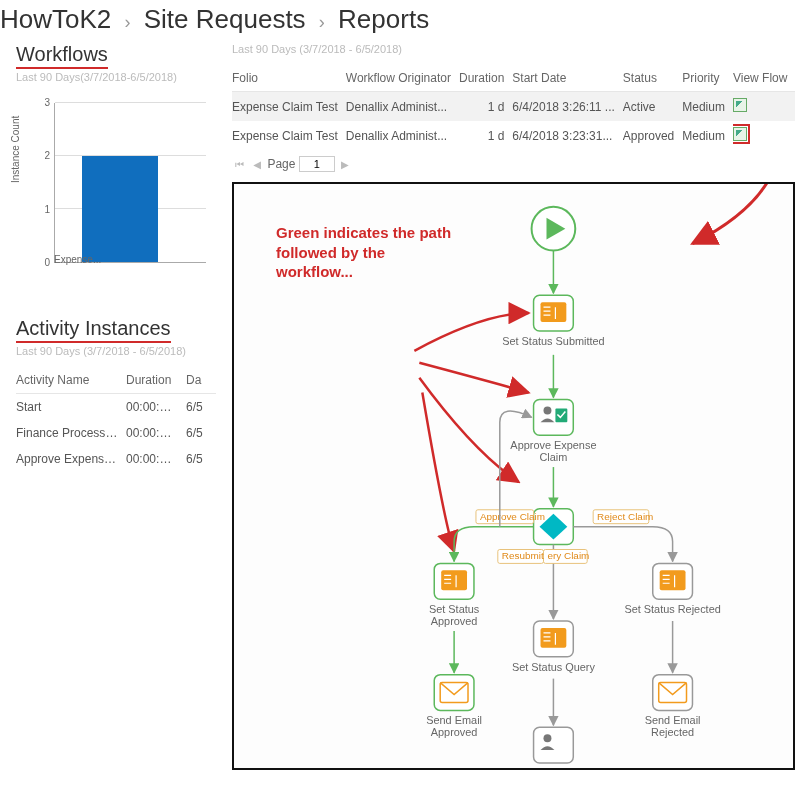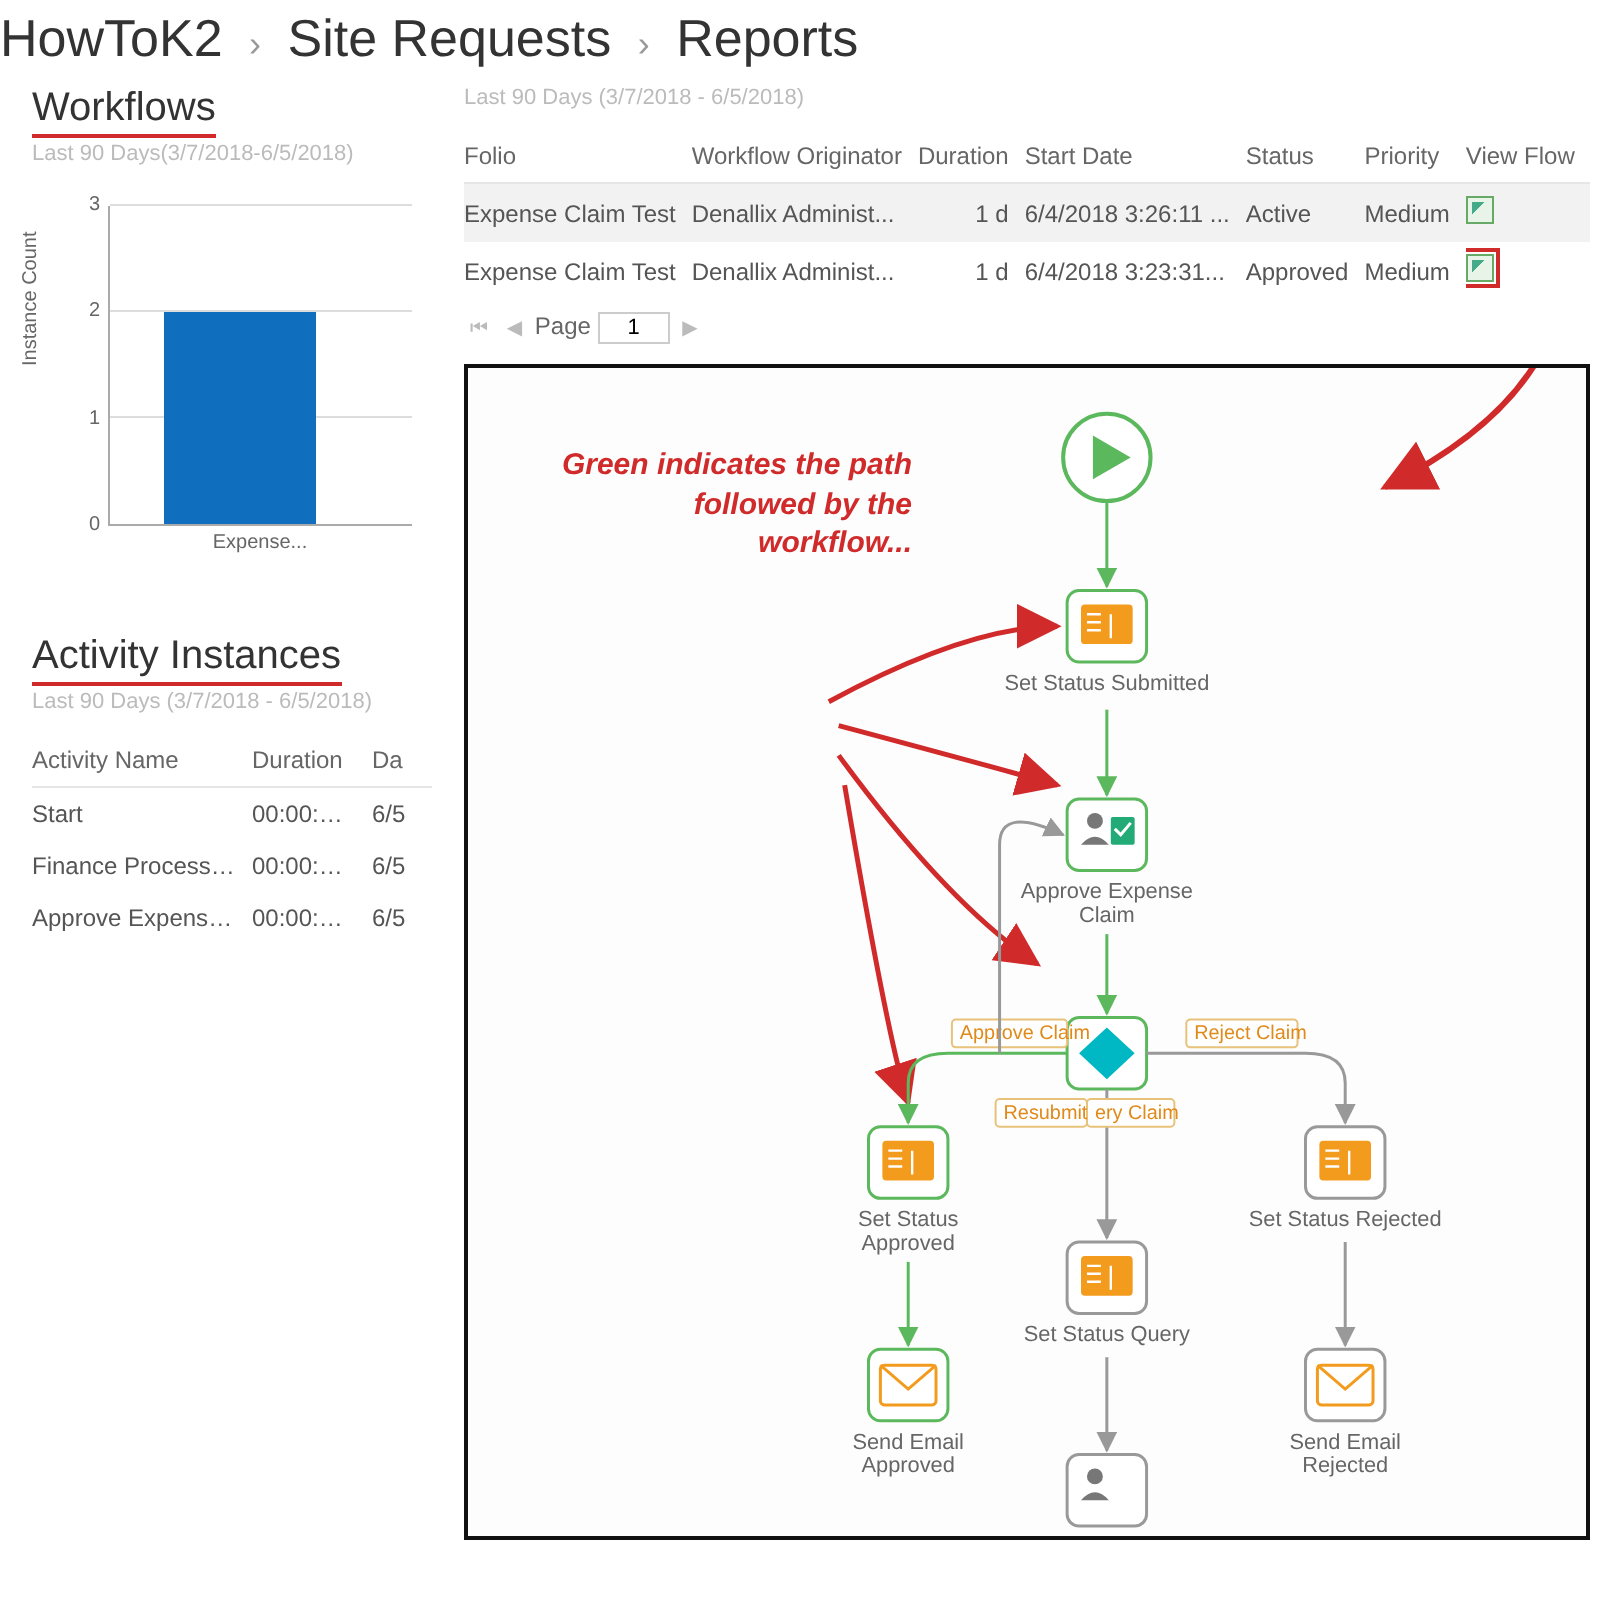--- a/index.html
+++ b/index.html
@@ -11,32 +11,32 @@
   .right-col { flex: 1; padding: 0 14px 0 6px; position: relative; }
   .section-title { font-size: 20px; color: #333; margin-bottom: 2px; display: inline-block; border-bottom: 2px solid #d02a2a; padding-bottom: 1px; }
   .subcaption { font-size: 11px; color: #bbb; margin-bottom: 10px; }
   .chart-area { position: relative; height: 200px; width: 200px; margin-top: 6px; margin-bottom: 24px; }
   .y-axis-label { position: absolute; left: -6px; top: 90px; transform: rotate(-90deg); transform-origin: left top; font-size: 10px; color: #666; }
   .y-ticks { position: absolute; left: 14px; top: 10px; bottom: 30px; width: 20px; }
   .y-tick { position: absolute; right: 0; font-size: 10px; color: #666; text-align: right; width: 100%; }
   .plot { position: absolute; left: 38px; right: 10px; top: 10px; bottom: 30px; border-left: 1px solid #aaa; border-bottom: 1px solid #aaa; }
   .gridline { position: absolute; left: 0; right: 0; border-top: 1px solid #ddd; }
   .bar { position: absolute; background: #106ebe; }
-  .x-label { position: absolute; bottom: 16px; left: 38px; right: 10px; text-align: center; font-size: 10px; color: #666; }
+  .x-label { position: absolute; bottom: 28px; left: 38px; right: 10px; font-size: 10px; color: #666; }
   table { border-collapse: collapse; width: 100%; font-size: 12px; }
   th { text-align: left; font-weight: 400; color: #666; padding: 6px 8px 6px 0; border-bottom: 1px solid #e6e6e6; white-space: nowrap; }
   td { padding: 6px 8px 6px 0; color: #555; white-space: nowrap; overflow: hidden; text-overflow: ellipsis; max-width: 120px; }
   tr.active-row { background: #f2f2f2; }
   .pager { font-size: 12px; color: #666; margin-top: 6px; }
   .pager .nav-btn { color: #bbb; padding: 0 3px; cursor: pointer; font-size: 10px; }
   .pager input { width: 36px; text-align: center; border: 1px solid #ccc; font-size: 11px; padding: 1px; }
   .viewflow-icon { display:inline-block; width:14px; height:14px; background:#e8f4e8; border:1px solid #6a6; position:relative; }
   .viewflow-icon::after { content:""; position:absolute; inset:2px; background:linear-gradient(135deg,#4a8 40%,transparent 40%); }
   .viewflow-highlight { outline: 2px solid #d02a2a; outline-offset: 1px; }
-  .diagram-annotation { position:absolute; top: 180px; left: 50px; color:#d02a2a; font-style:italic; font-weight:600; font-size:15px; text-align:right; width:180px; line-height:1.3; z-index:5; }
+  .diagram-annotation { position:absolute; top: 180px; left: 50px; color:#d02a2a; font-weight:600; font-size:15px; text-align:left; width:180px; line-height:1.3; z-index:5; }
   .diagram-box { border:2px solid #111; background:#fdfdfd; height: 588px; position: relative; margin-top: 10px; overflow:hidden; }
   .diagram-box svg { width:100%; height:100%; }
   .node-rect { fill:#fff; stroke:#999; stroke-width:1.5; rx:6; ry:6; }
   .node-rect.green { stroke:#5cb85c; }
   .node-label { font-size:11px; fill:#666; text-anchor:middle; }
   .edge { stroke:#999; stroke-width:1.5; fill:none; marker-end:url(#arrow-gray); }
   .edge.green { stroke:#5cb85c; marker-end:url(#arrow-green); }
   .edge-label { font-size:10px; fill:#e08a1a; }
   .edge-label-box { fill:#fff; stroke:#e8c27a; stroke-width:1; rx:2; }
   .annot-arrow { stroke:#d02a2a; stroke-width:2.5; fill:none; marker-end:url(#arrow-red); }

